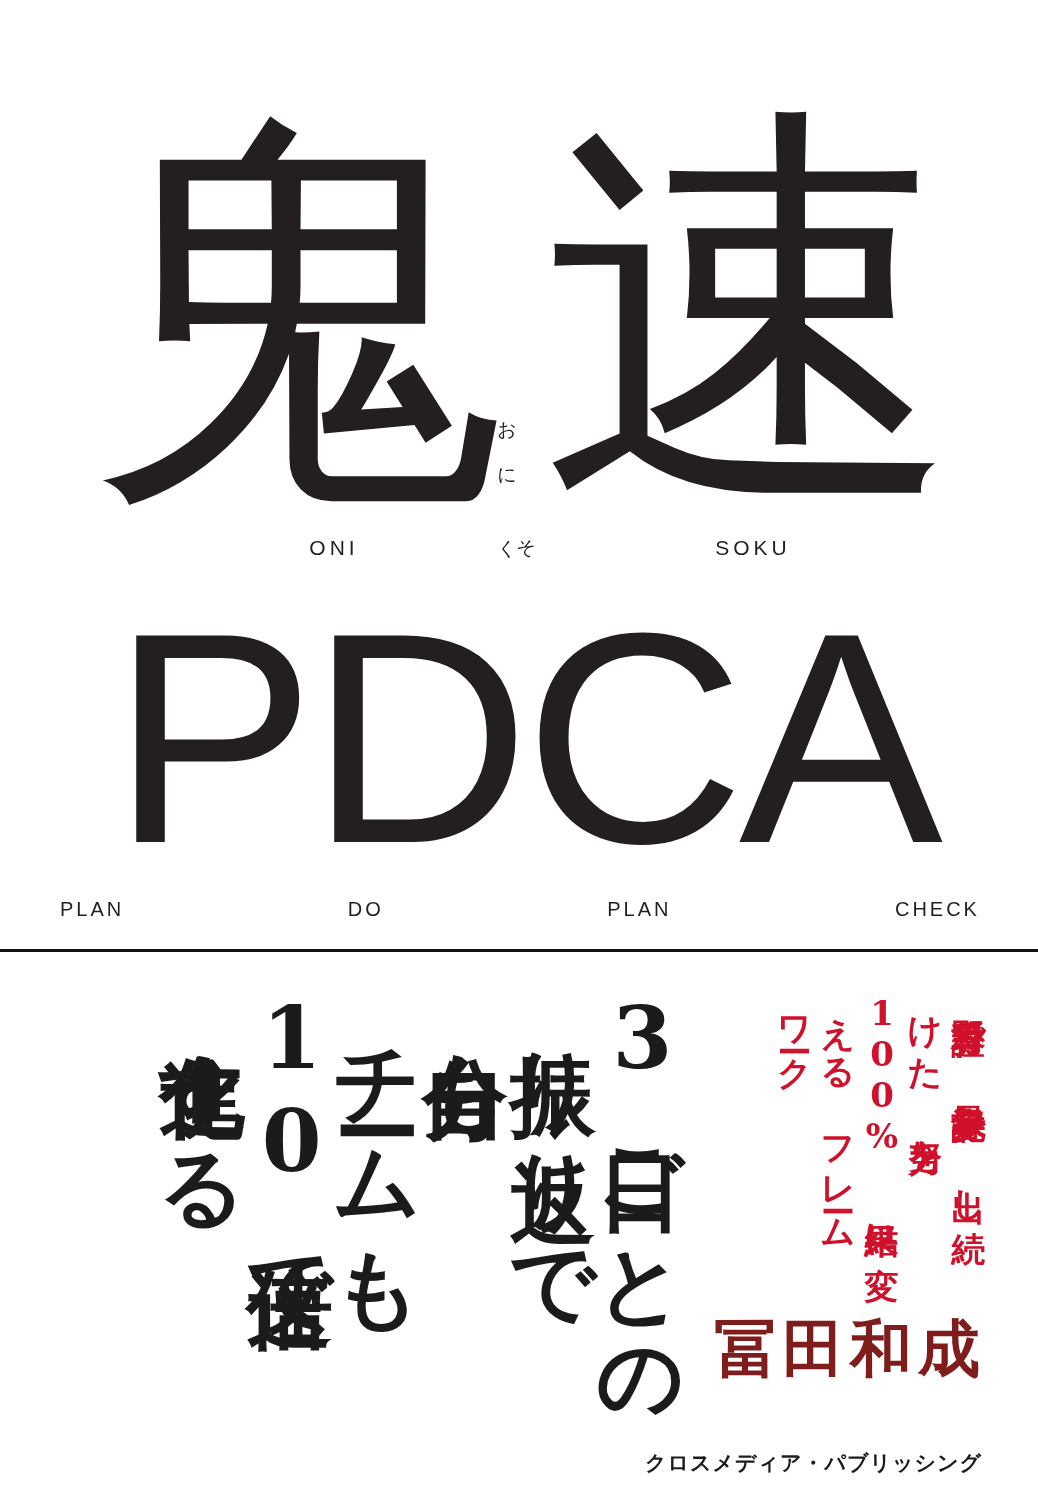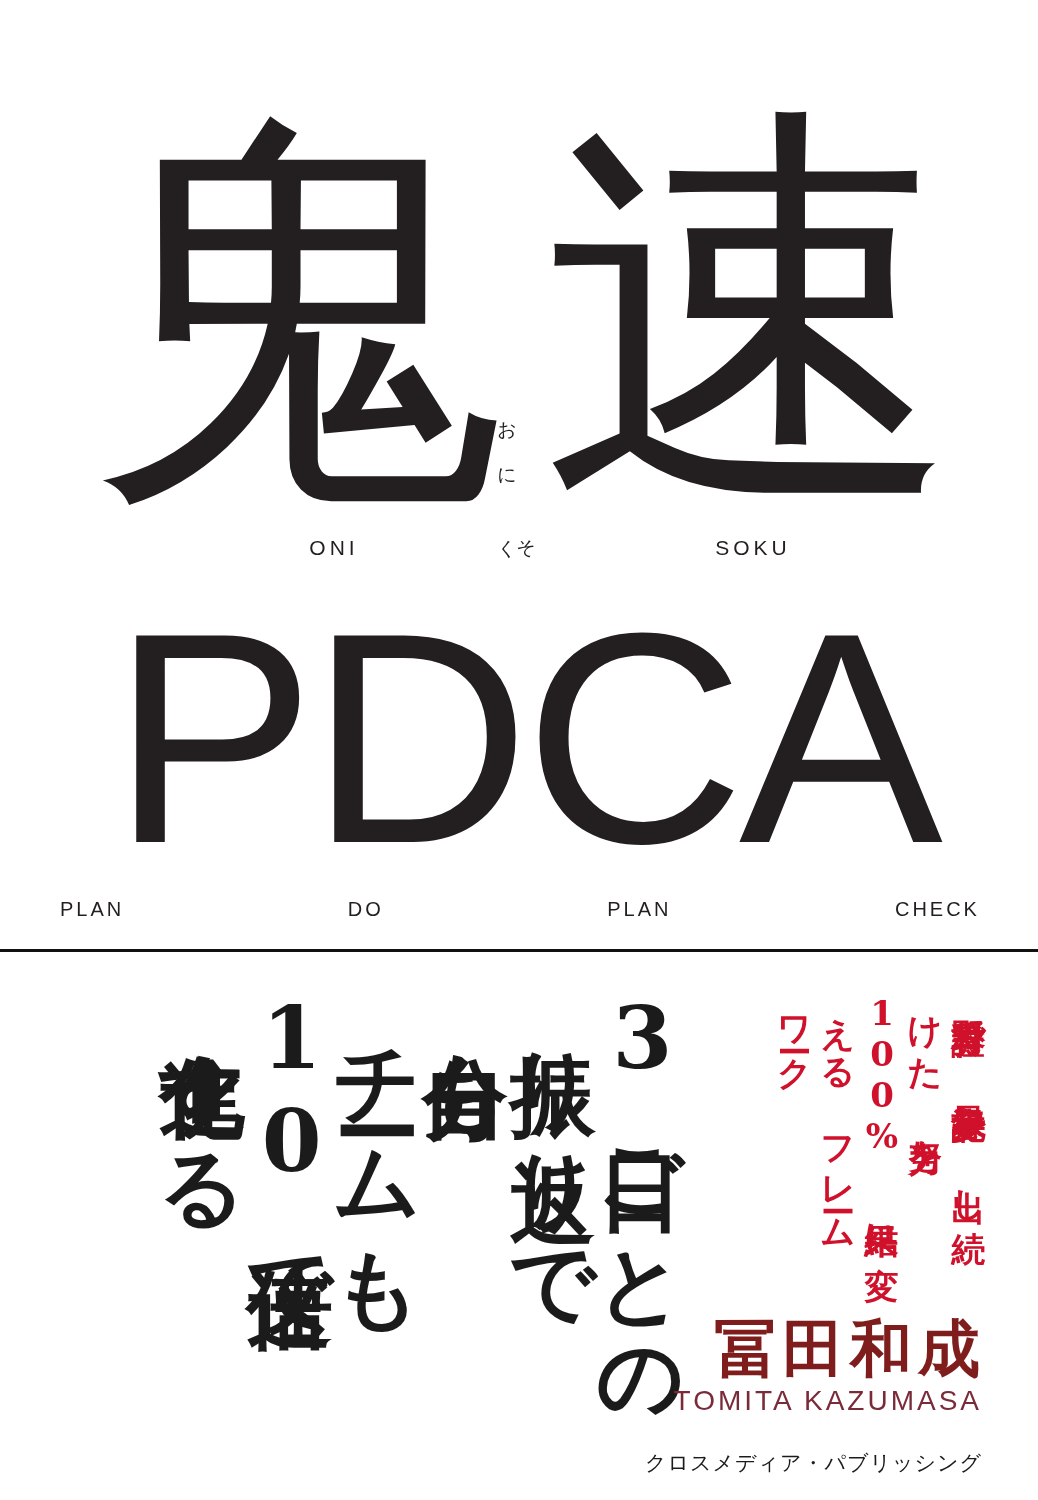--- a/index.html
+++ b/index.html
@@ -182,21 +182,21 @@
     letter-spacing: 3px;
     color: #7a2b3a;
     white-space: nowrap;
   }
   .publisher {
     position: absolute;
     top: 494px;
     right: 56px;
     font-family: "DejaVu Serif", serif;
     font-size: 21px;
-    font-weight: 400;
+    font-weight: 700;
     letter-spacing: 1px;
     color: #1b1b1b;
     white-space: nowrap;
   }
 </style>
 </head>
 <body>
 
 <div class="cover">
 
@@ -241,18 +241,17 @@
       <span class="ln">野村證券で</span>
       <span class="ln">最年少記録を</span>
       <span class="ln">出し続けた</span>
       <span class="ln">努力を100%</span>
       <span class="ln">結果に変える</span>
       <span class="ln">フレームワーク</span>
     </div>
 
     <div class="author-jp">冨田和成</div>
 
-    <div class="author-en">TOMITA KAZUMASA</div>
 
     <div class="publisher">クロスメディア・パブリッシング</div>
   </div>
 
 </div>
 
 </body></html>

